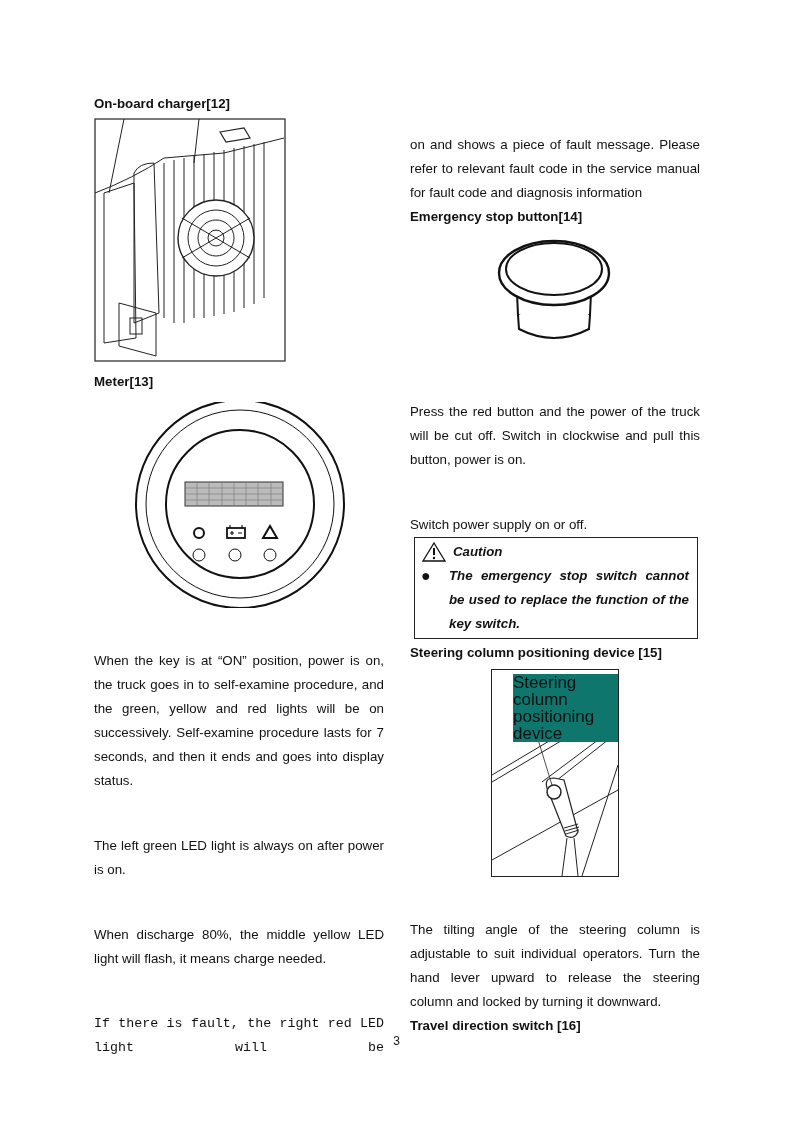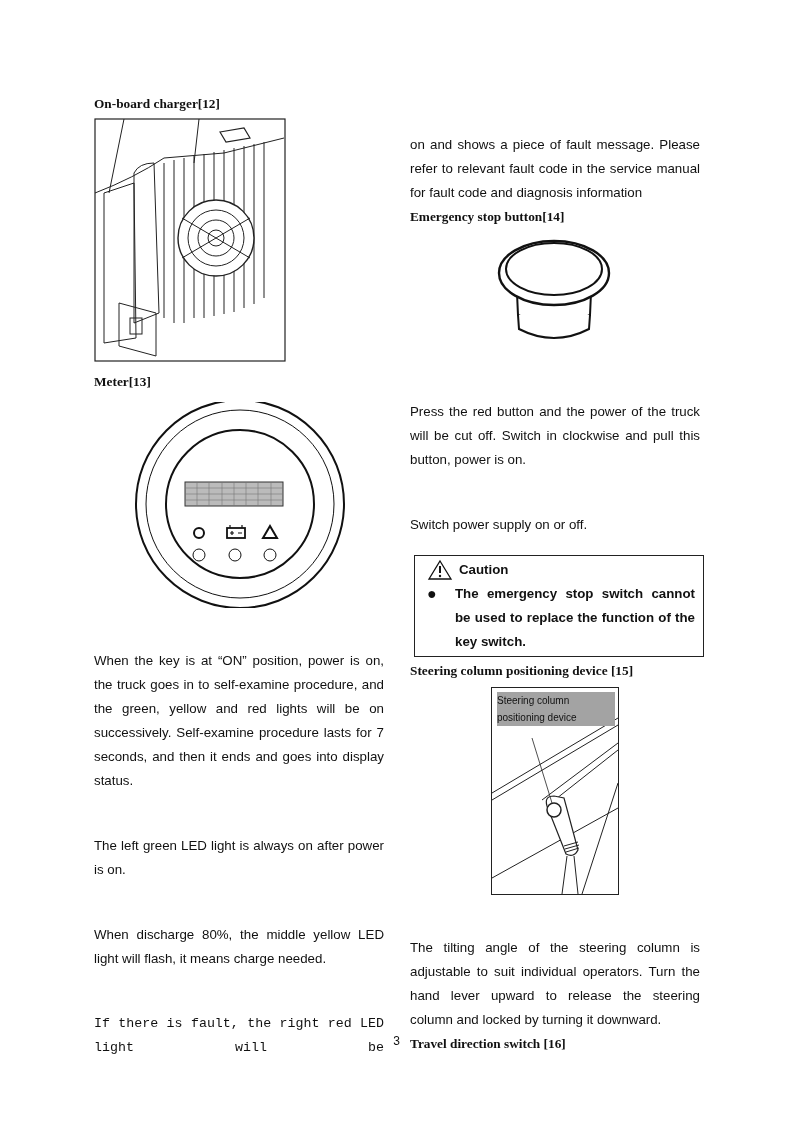--- a/index.html
+++ b/index.html
@@ -1,24 +1,24 @@
 <!DOCTYPE html>
 <html><head>
 <meta charset="utf-8">
 <style>
   html, body { margin:0; padding:0; background:#fff; }
   body { width:793px; height:1122px; position:relative; overflow:hidden;
          font-family:"Liberation Sans", sans-serif; color:#111; }
   .col { position:absolute; top:92px; width:290px; font-size:13.3px; line-height:24px; }
   .left { left:94px; }
   .right { left:410px; }
-  .heading { font-weight:bold;font-family:Liberation Serif, serif; }
+  .heading { font-weight:bold; }
   .para { text-align:justify; text-align-last:left;margin-top:41px; }
   .fig { display:block; }
-  .caution { border:1.3px solid #222; margin:18px 0 2px 4px; padding:2px 8px 2px 12px; width:268px; }
+  .caution { border:1.3px solid #222; margin:0 0 2px 4px; padding:2px 8px 2px 6px; width:268px;font-style:italic; }
   .caution-title { font-weight:bold; display:flex; align-items:center; gap:6px; height:24px; }
   .caution-item { display:flex; font-weight:bold; }
   .bullet { width:28px; flex:none; font-size:16px; line-height:24px; }
   .caution-text { text-align:justify; text-align-last:left; }
   .page-num { position:absolute; top:1034px; left:0; width:793px; text-align:center; font-size:12px; }
 </style>
 </head>
 <body>
 
 <div class="col left">
@@ -124,20 +124,20 @@
       <path d="M0 105 L126 30 M0 112 L126 37" stroke="#222" fill="none"></path>
       <path d="M50 112 L126 55 M55 118 L126 62" stroke="#222" fill="none"></path>
       <path d="M0 190 L126 120" stroke="#222" fill="none"></path>
       <path d="M126 95 L90 206" stroke="#222" fill="none"></path>
       <path d="M55 118 Q52 108 62 108 L72 110 L86 162 Q82 170 74 166 Z" fill="#fff" stroke="#222" stroke-width="1.2"></path>
       <circle cx="62" cy="122" r="7" fill="#fff" stroke="#222" stroke-width="1.5"></circle>
       <path d="M72 158 L86 154 M73 161 L87 157 M74 164 L87 160" stroke="#222"></path>
       <path d="M75 168 L70 206 M82 168 L86 206" stroke="#222" fill="none"></path>
       <path d="M40 50 L60 115" stroke="#222" stroke-width="0.8"></path>
     </svg>
-    <div style="position:absolute; left:5px; top:4px; width:118px; font-size:10px; line-height:17px; background:#a3a3a3;">Steering column positioning device</div>
+    <div style="position:absolute; left:21px; top:4px; width:118px; font-size:17px; line-height:17px; background:#0f766e;">Steering column positioning device</div>
   </div>
 
   <div class="para">The tilting angle of the steering column is adjustable to suit individual operators. Turn the hand lever upward to release the steering column and locked by turning it downward.</div>
   <div class="heading">Travel direction switch [16]</div>
 </div>
 
 <div class="page-num">3</div>
 
 </body></html>

